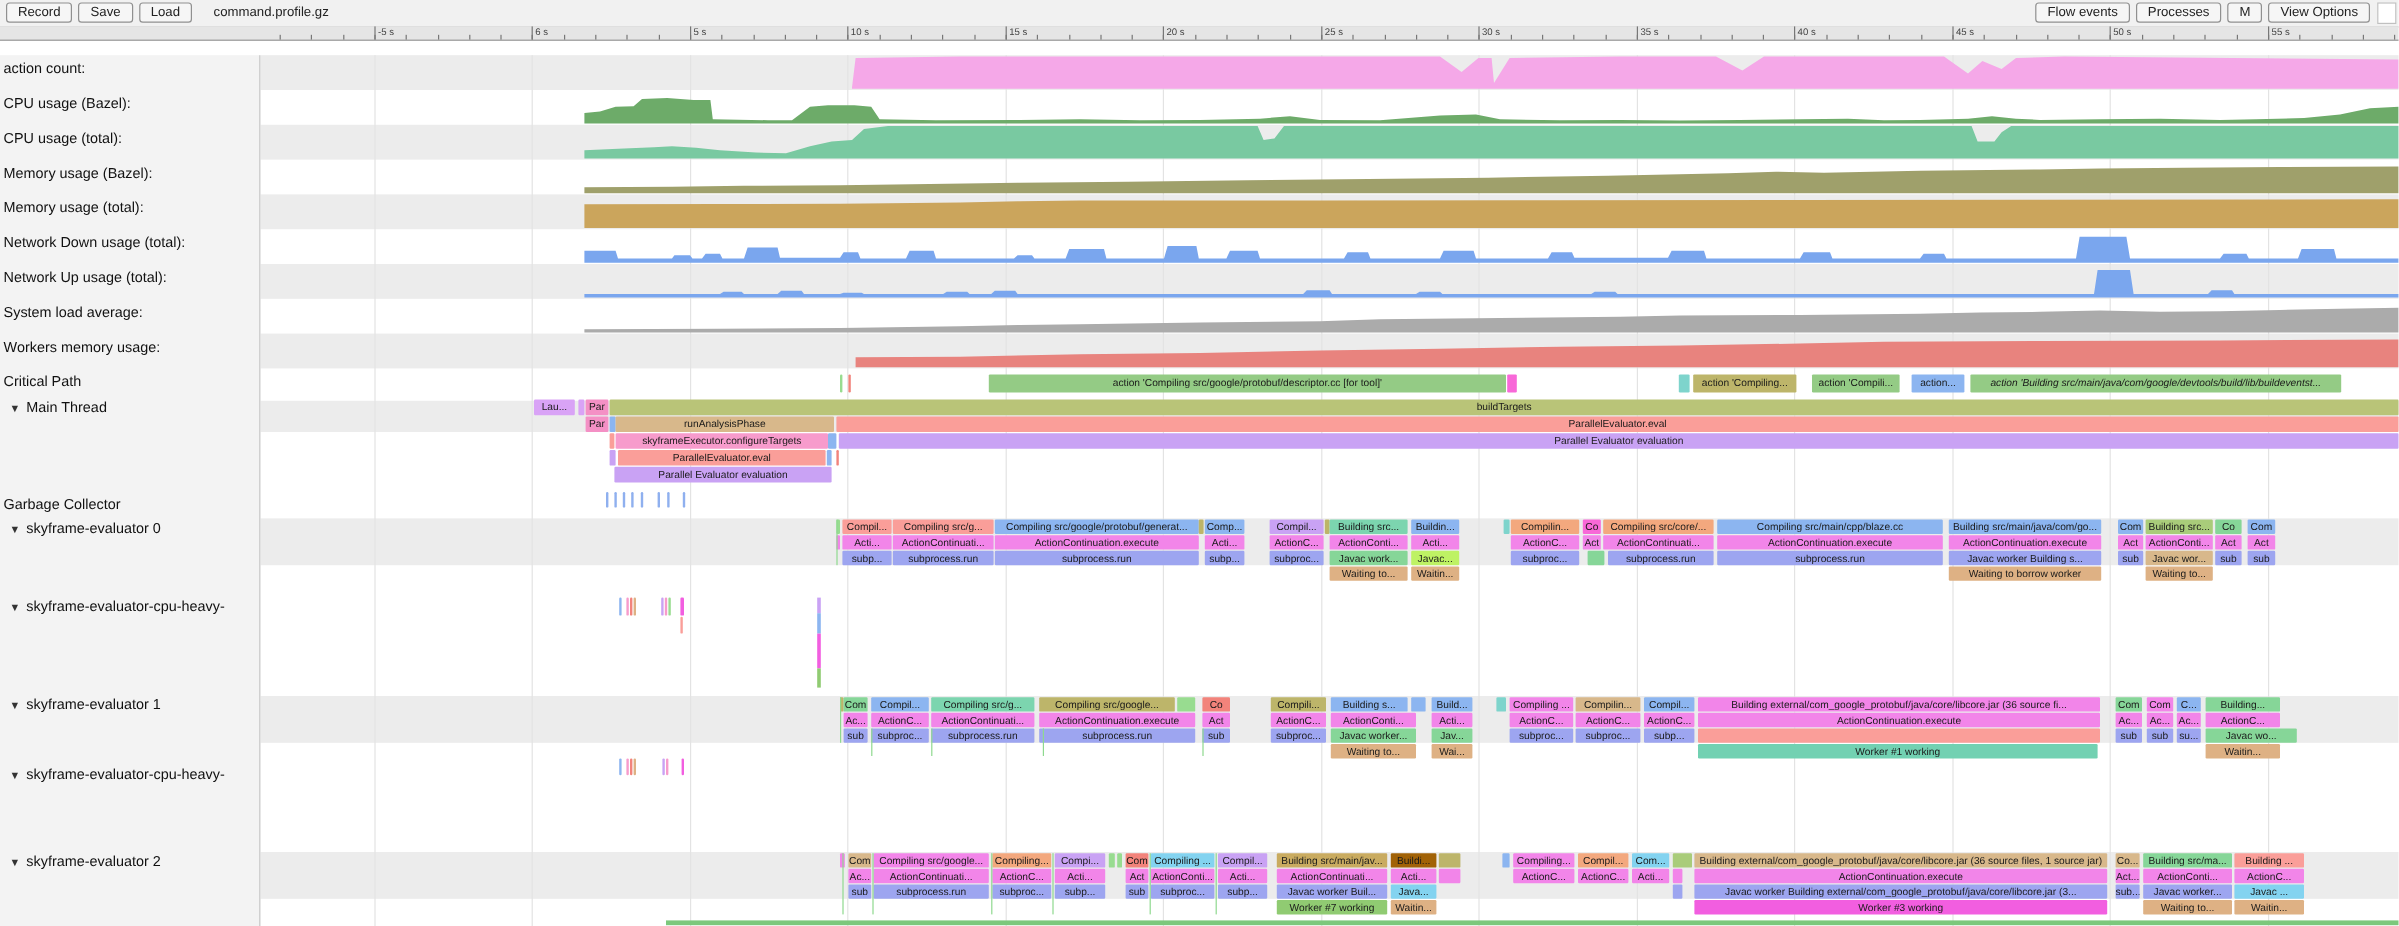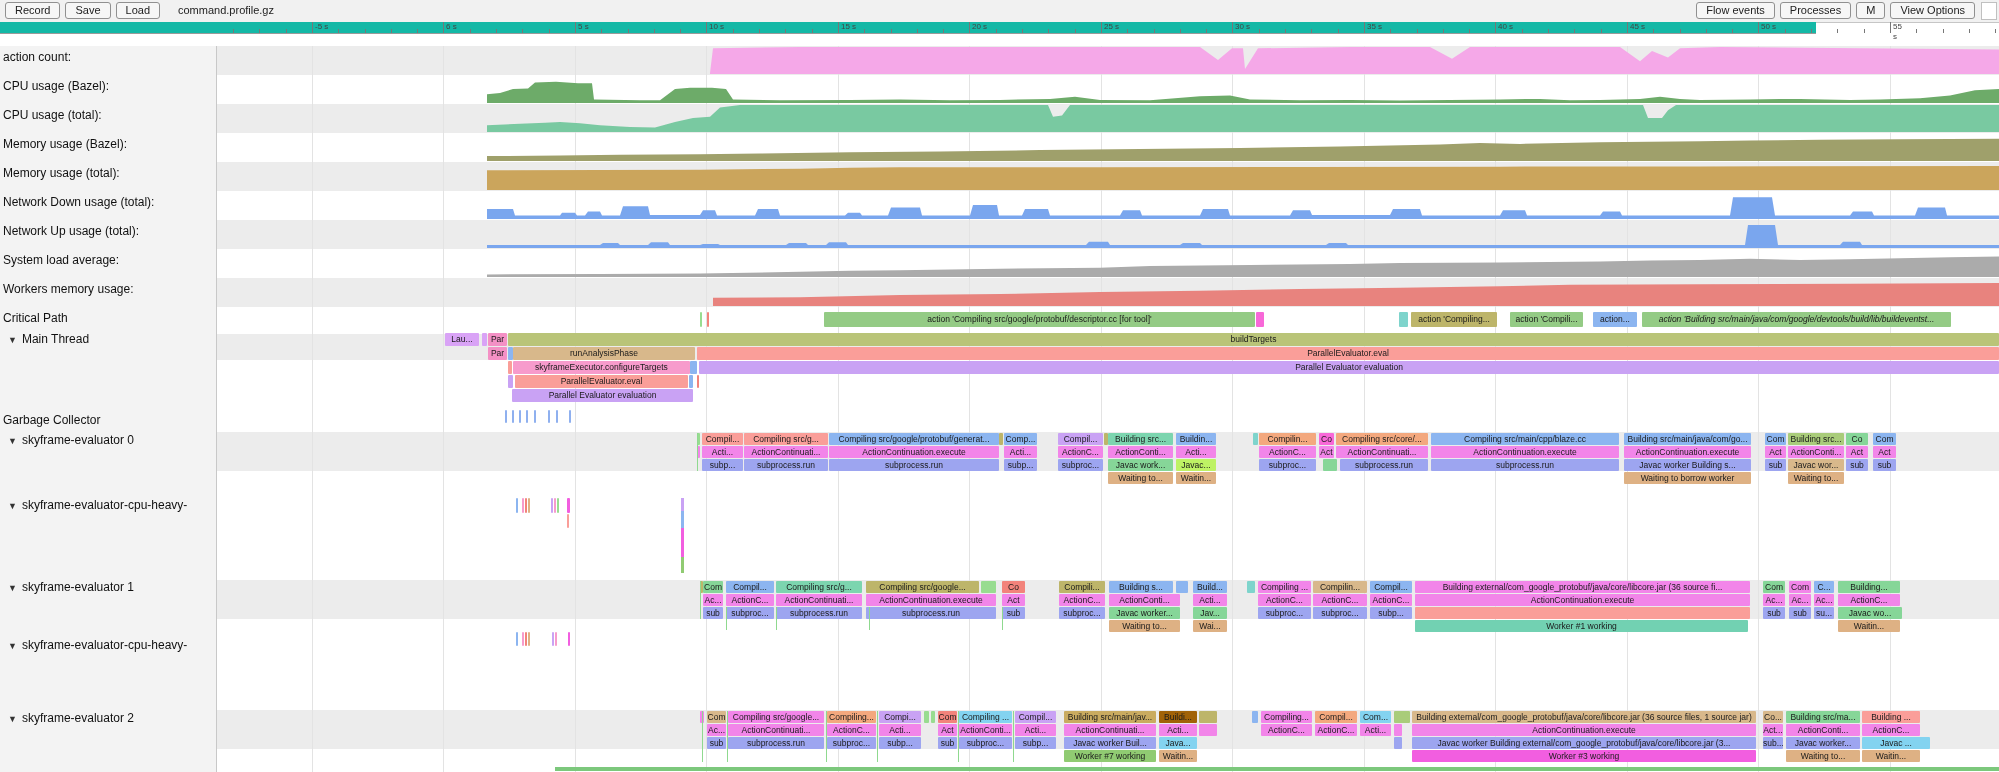--- a/index.html
+++ b/index.html
@@ -8,21 +8,21 @@
   
   #toolbar{position:absolute;left:0;top:0;width:1999px;height:22px;background:#f1f1f1;
            border-bottom:1px solid #c6c6c6;}
   .tbtn{display:inline-block;margin:2px 2px 0 3px;padding:1px 9px 2px 9px;border:1px solid #909090;
         border-radius:3px;background:#f6f6f6;font-size:11px;color:#222;vertical-align:top;cursor:default;}
   #tb-left{position:absolute;left:2px;top:0;}
   #tb-right{position:absolute;right:22px;top:0;}
   #filename{position:absolute;left:178px;top:4px;font-size:11px;color:#222;}
   #tb-box{position:absolute;right:2px;top:2px;width:14px;height:16px;background:#fff;border:1px solid #c0c0c0;}
   
-  #ruler{position:absolute;left:0;top:22px;width:1816px;height:11px;background:#14b8a6;border-bottom:1px solid #9a9a9a;}
+  #ruler{position:absolute;left:0;top:22px;width:1999px;height:11px;background:#e5e5e5;border-bottom:1px solid #9a9a9a;}
   .rtick{position:absolute;bottom:0;width:1px;background:#777;}
   .rlabel{position:absolute;top:0;font-size:8px;color:#444;padding-left:2px;border-left:1px solid #777;height:11px;line-height:10px;}
   
   #pheader{position:absolute;left:0;top:33px;width:1999px;height:13px;background:#dcdcdc;
            border-bottom:1px solid #c9c9c9;font-size:10px;color:#333;line-height:13px;}
   #pheader span{margin-left:6px;}
   
   #labelcol{position:absolute;left:0;top:46px;width:216px;height:726px;background:#f3f3f3;border-right:1px solid #c8c8c8;}
   #chart{position:absolute;left:0;top:0;width:1999px;height:772px;}
   .stripe{position:absolute;left:217px;right:0;background:#ececec;}
@@ -325,21 +325,21 @@
       <div class="bar" title="subproc..." style="left: 1059px; width: 46px; top: 607px; height: 12px; line-height: 12px; background: rgb(157, 165, 240);">subproc...</div>
       <div class="bar" title="Javac worker..." style="left: 1109px; width: 71px; top: 607px; height: 12px; line-height: 12px; background: rgb(134, 214, 152);">Javac worker...</div>
       <div class="bar" title="Jav..." style="left: 1193px; width: 34px; top: 607px; height: 12px; line-height: 12px; background: rgb(134, 214, 152);">Jav...</div>
       <div class="bar" title="subproc..." style="left: 1258px; width: 53px; top: 607px; height: 12px; line-height: 12px; background: rgb(157, 165, 240);">subproc...</div>
       <div class="bar" title="subproc..." style="left: 1313px; width: 54px; top: 607px; height: 12px; line-height: 12px; background: rgb(157, 165, 240);">subproc...</div>
       <div class="bar" title="subp..." style="left: 1370px; width: 42px; top: 607px; height: 12px; line-height: 12px; background: rgb(157, 165, 240);">subp...</div>
       <div class="bar" style="left: 1415px; width: 335px; top: 607px; height: 12px; line-height: 12px; background: rgb(250, 158, 153);"></div>
       <div class="bar" title="sub" style="left: 1763px; width: 22px; top: 607px; height: 12px; line-height: 12px; background: rgb(157, 165, 240);">sub</div>
       <div class="bar" title="sub" style="left: 1789px; width: 22px; top: 607px; height: 12px; line-height: 12px; background: rgb(157, 165, 240);">sub</div>
       <div class="bar" title="su..." style="left: 1814px; width: 20px; top: 607px; height: 12px; line-height: 12px; background: rgb(157, 165, 240);">su...</div>
-      <div class="bar" title="Javac wo..." style="left: 1838px; width: 64px; top: 607px; height: 12px; line-height: 12px; background: rgb(134, 214, 152);">Javac wo...</div>
+      <div class="bar" title="Javac wo..." style="left: 1838px; width: 76px; top: 607px; height: 12px; line-height: 12px; background: rgb(134, 214, 152);">Javac wo...</div>
       <div class="bar" title="Waiting to..." style="left: 1109px; width: 71px; top: 620px; height: 12px; line-height: 12px; background: rgb(222, 177, 132);">Waiting to...</div>
       <div class="bar" title="Wai..." style="left: 1193px; width: 34px; top: 620px; height: 12px; line-height: 12px; background: rgb(222, 177, 132);">Wai...</div>
       <div class="bar" title="Worker #1 working" style="left: 1415px; width: 333px; top: 620px; height: 12px; line-height: 12px; background: rgb(114, 209, 178);">Worker #1 working</div>
       <div class="bar" title="Waitin..." style="left: 1838px; width: 62px; top: 620px; height: 12px; line-height: 12px; background: rgb(222, 177, 132);">Waitin...</div>
       <div class="bar" style="left: 516px; width: 2px; top: 632px; height: 14px; line-height: 14px; background: rgb(140, 181, 240);"></div>
       <div class="bar" style="left: 522px; width: 2px; top: 632px; height: 14px; line-height: 14px; background: rgb(247, 155, 204);"></div>
       <div class="bar" style="left: 525px; width: 2px; top: 632px; height: 14px; line-height: 14px; background: rgb(242, 131, 123);"></div>
       <div class="bar" style="left: 528px; width: 2px; top: 632px; height: 14px; line-height: 14px; background: rgb(222, 177, 132);"></div>
       <div class="bar" style="left: 552px; width: 2px; top: 632px; height: 14px; line-height: 14px; background: rgb(201, 162, 244);"></div>
       <div class="bar" style="left: 555px; width: 2px; top: 632px; height: 14px; line-height: 14px; background: rgb(247, 155, 204);"></div>
@@ -390,21 +390,21 @@
       <div class="bar" title="subp..." style="left: 879px; width: 42px; top: 737px; height: 12px; line-height: 12px; background: rgb(157, 165, 240);">subp...</div>
       <div class="bar" title="sub" style="left: 938px; width: 19px; top: 737px; height: 12px; line-height: 12px; background: rgb(157, 165, 240);">sub</div>
       <div class="bar" title="subproc..." style="left: 959px; width: 53px; top: 737px; height: 12px; line-height: 12px; background: rgb(157, 165, 240);">subproc...</div>
       <div class="bar" title="subp..." style="left: 1015px; width: 41px; top: 737px; height: 12px; line-height: 12px; background: rgb(157, 165, 240);">subp...</div>
       <div class="bar" title="Javac worker Buil..." style="left: 1064px; width: 92px; top: 737px; height: 12px; line-height: 12px; background: rgb(157, 165, 240);">Javac worker Buil...</div>
       <div class="bar" title="Java..." style="left: 1159px; width: 38px; top: 737px; height: 12px; line-height: 12px; background: rgb(131, 211, 240);">Java...</div>
       <div class="bar" style="left: 1394px; width: 8px; top: 737px; height: 12px; line-height: 12px; background: rgb(157, 165, 240);"></div>
       <div class="bar" title="Javac worker Building external/com_google_protobuf/java/core/libcore.jar (3..." style="left: 1412px; width: 344px; top: 737px; height: 12px; line-height: 12px; background: rgb(157, 165, 240);">Javac worker Building external/com_google_protobuf/java/core/libcore.jar (3...</div>
       <div class="bar" title="sub..." style="left: 1763px; width: 20px; top: 737px; height: 12px; line-height: 12px; background: rgb(157, 165, 240);">sub...</div>
       <div class="bar" title="Javac worker..." style="left: 1786px; width: 74px; top: 737px; height: 12px; line-height: 12px; background: rgb(157, 165, 240);">Javac worker...</div>
-      <div class="bar" title="Javac ..." style="left: 1862px; width: 68px; top: 737px; height: 12px; line-height: 12px; background: rgb(131, 211, 240);">Javac ...</div>
+      <div class="bar" title="Javac ..." style="left: 1862px; width: 58px; top: 737px; height: 12px; line-height: 12px; background: rgb(131, 211, 240);">Javac ...</div>
       <div class="bar" title="Worker #7 working" style="left: 1064px; width: 92px; top: 750px; height: 12px; line-height: 12px; background: rgb(144, 203, 114);">Worker #7 working</div>
       <div class="bar" title="Waitin..." style="left: 1159px; width: 38px; top: 750px; height: 12px; line-height: 12px; background: rgb(222, 177, 132);">Waitin...</div>
       <div class="bar" title="Worker #3 working" style="left: 1412px; width: 344px; top: 750px; height: 12px; line-height: 12px; background: rgb(242, 94, 224);">Worker #3 working</div>
       <div class="bar" title="Waiting to..." style="left: 1786px; width: 74px; top: 750px; height: 12px; line-height: 12px; background: rgb(222, 177, 132);">Waiting to...</div>
       <div class="bar" title="Waitin..." style="left: 1862px; width: 58px; top: 750px; height: 12px; line-height: 12px; background: rgb(222, 177, 132);">Waitin...</div>
       <div class="mseg" style="left: 681px; top: 498px; height: 13px; background: rgb(201, 162, 244);"></div>
       <div class="mseg" style="left: 681px; top: 511px; height: 17px; background: rgb(140, 181, 240);"></div>
       <div class="mseg" style="left: 681px; top: 528px; height: 29px; background: rgb(242, 94, 224);"></div>
       <div class="mseg" style="left: 681px; top: 557px; height: 16px; background: rgb(144, 203, 114);"></div>
       <div class="hairline" style="left: 697px; top: 433px; height: 38px;"></div>

